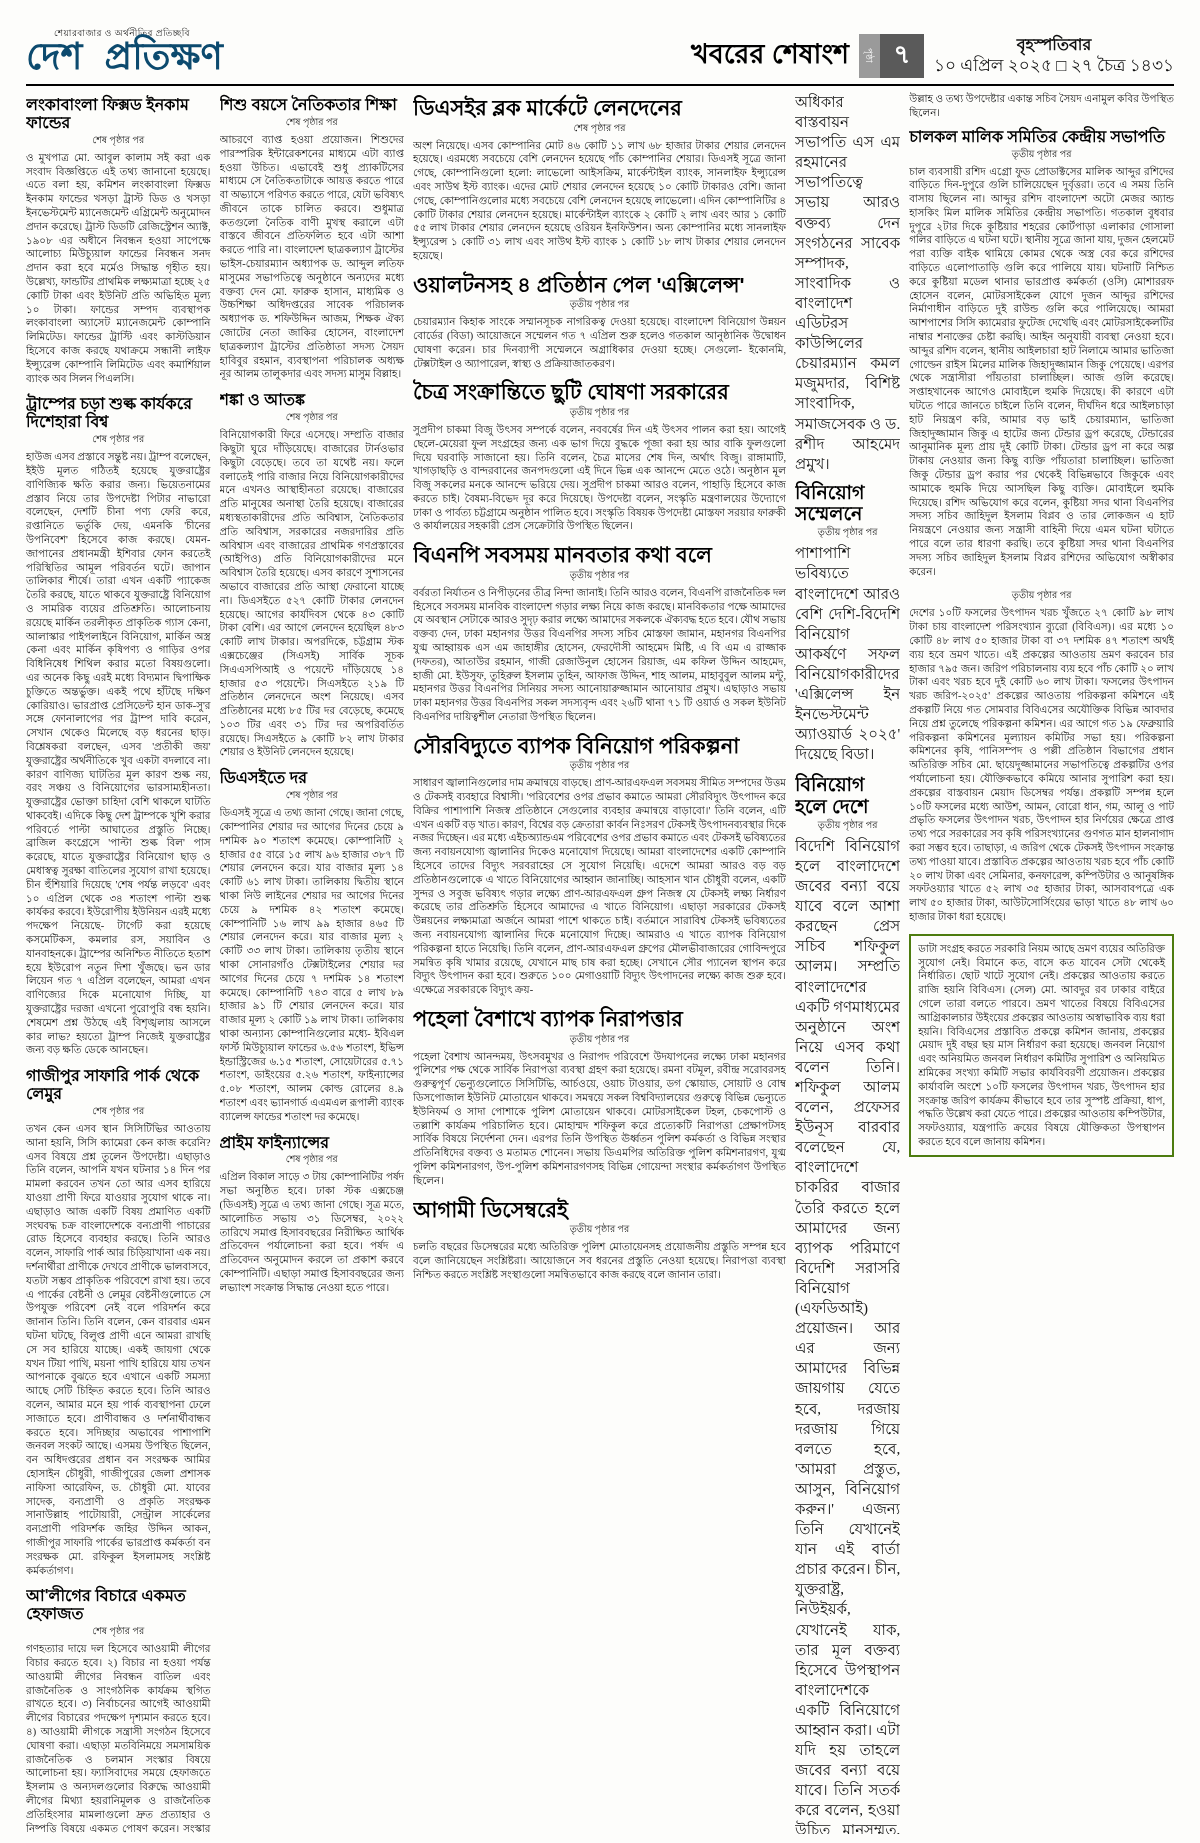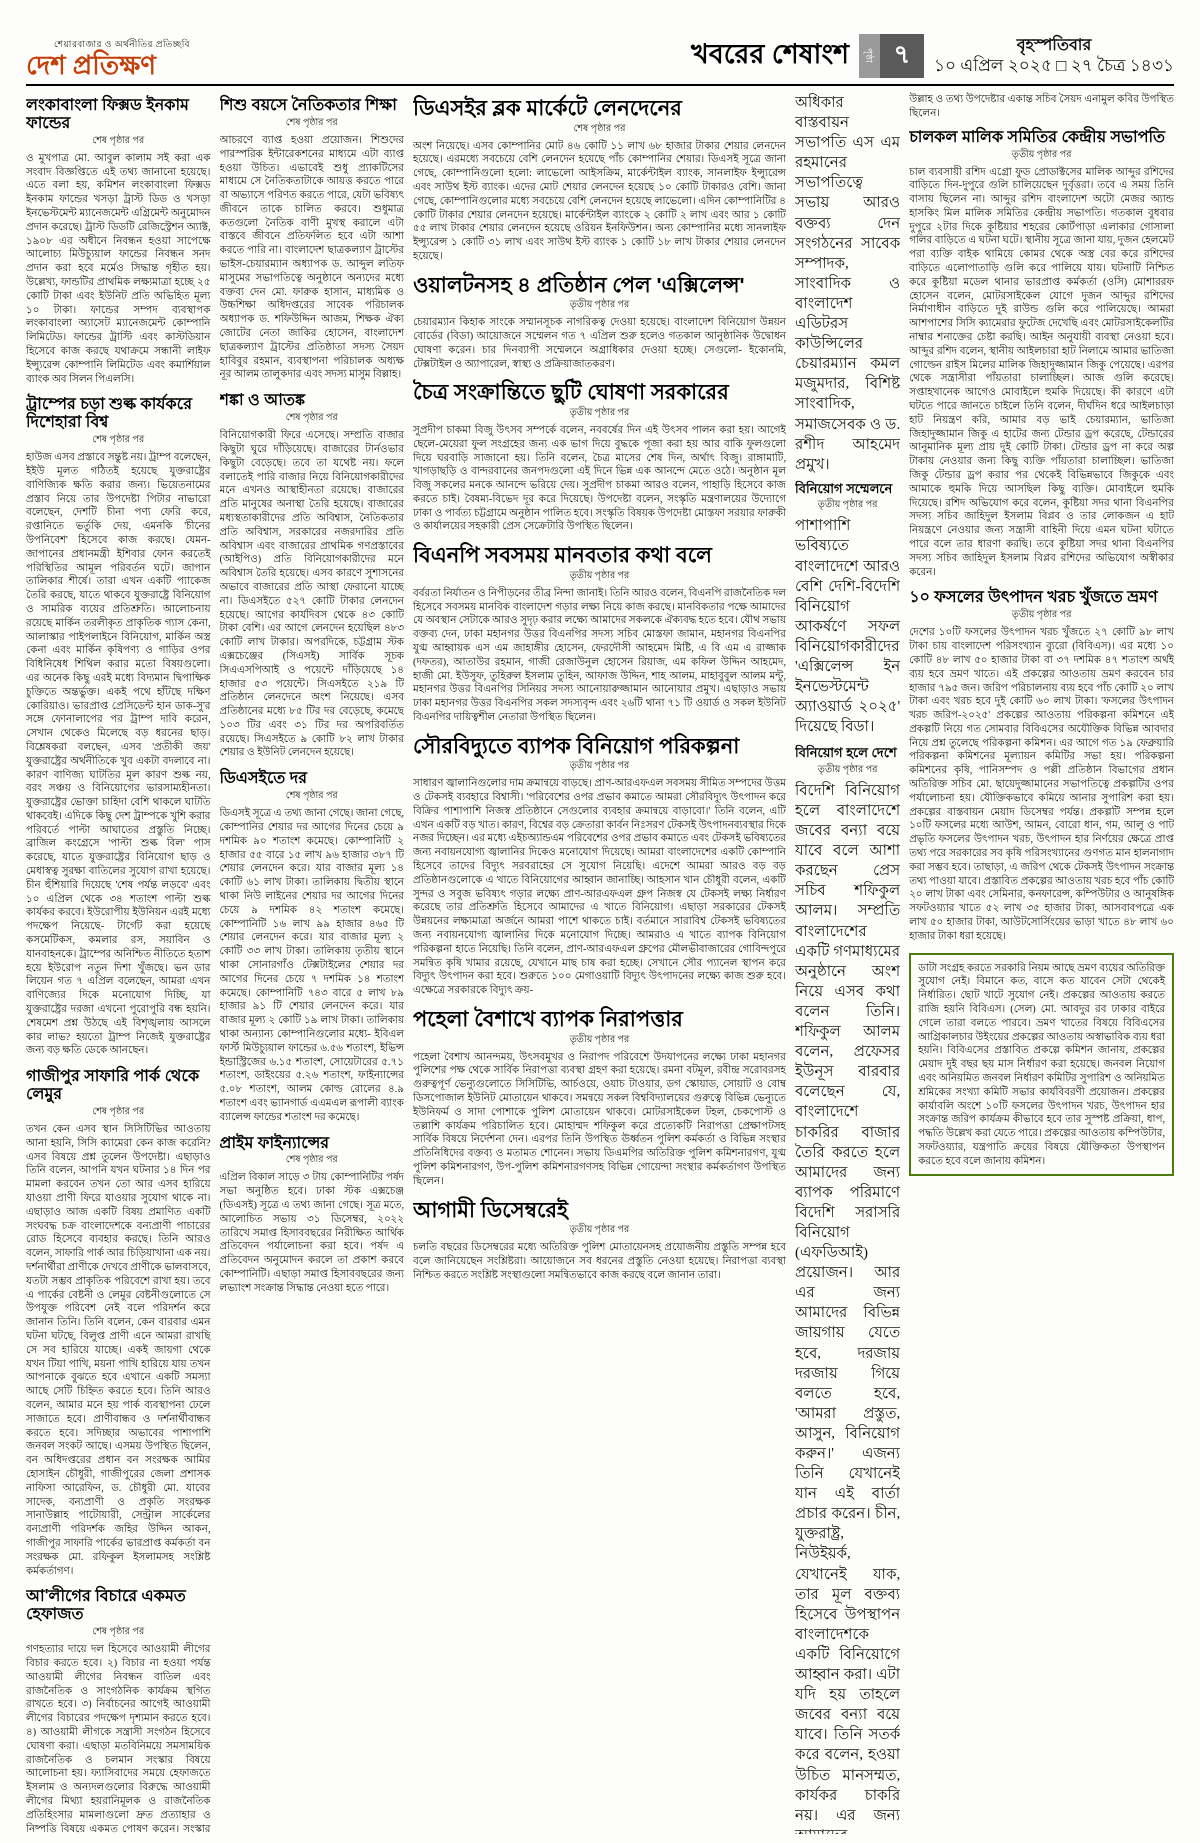--- a/index.html
+++ b/index.html
@@ -8,21 +8,21 @@
     position:relative; width:1200px; height:1843px; margin:0 auto;
     background:#fdfdfb; color:#111;
     font-family:"Liberation Serif","DejaVu Serif",serif;
     overflow:hidden;
   }
   .inner { padding:22px 26px 0 26px; }
   
   .masthead { display:flex; align-items:flex-end; justify-content:space-between; height:56px; }
   .brand { display:flex; flex-direction:column; }
   .brand .tagline { font-size:9px; letter-spacing:.5px; color:#222; margin-left:28px; }
-  .brand .title { font-size:26px; font-weight:bold; color:#c2410c; line-height:1; font-family:Liberation Sans, sans-serif; }
+  .brand .title { font-size:37px; font-weight:bold; color:#0c4a6e; line-height:1; font-family:Liberation Mono, monospace; }
   .mast-right { display:flex; align-items:center; gap:10px; }
   .section-title { font-size:27px; font-weight:bold; color:#000; font-family:"Liberation Sans",sans-serif; }
   .page-badge { display:flex; align-items:stretch; height:44px; }
   .page-badge .tab { background:#9a9a9a; color:#fff; font-size:9px; writing-mode:vertical-rl; display:flex; align-items:center; justify-content:center; padding:2px 3px; }
   .page-badge .num { background:#5a5a5a; color:#fff; font-size:26px; font-weight:bold; display:flex; align-items:center; justify-content:center; width:44px; }
   .dateblock { text-align:left; line-height:1.25; }
   .dateblock .weekday { font-size:16px; font-weight:bold;text-align:center; }
   .dateblock .date { font-size:17px; }
   .rule { border-top:2px solid #000; margin-top:6px; }
   
@@ -34,21 +34,21 @@
   .col.c4 { width:106px; }
   .col.c5 { width:267px; }
   .article { margin-bottom:10px; }
   .headline {
     font-family:"Liberation Sans","DejaVu Sans",sans-serif;
     font-weight:bold; line-height:1.12; color:#000;
     font-size:16px; margin:4px 0 1px 0;
   }
   .col.c3 .headline { font-size:21px; }
   .col.c5 .headline { font-size:16px; }
-  .col.c4 .headline { font-size:13px; }
+  .col.c4 .headline { font-size:19px; }
   .byline { text-align:center; font-size:9.5px; color:#222; margin-bottom:3px; }
   .body {
     font-size:10.3px; line-height:1.34; text-align:justify; color:#141414;
     word-break:break-word;
   }
   .col.c4 .body { font-size:15px; }
   .article.boxed { border:2px solid #4d7c0f; padding:6px 7px; }
   .cont { margin-bottom:8px; }
 </style>
 </head>
@@ -181,21 +181,20 @@
         <div class="col c5">
           <div class="article cont">
             <div class="body">উল্লাহ ও তথ্য উপদেষ্টার একান্ত সচিব সৈয়দ এনামুল কবির উপস্থিত ছিলেন।</div>
           </div>
           <div class="article">
             <div class="headline">চালকল মালিক সমিতির কেন্দ্রীয় সভাপতি</div>
             <div class="byline">তৃতীয় পৃষ্ঠার পর</div>
             <div class="body">চাল ব্যবসায়ী রশিদ এগ্রো ফুড প্রোডাক্টসের মালিক আব্দুর রশিদের বাড়িতে দিন-দুপুরে গুলি চালিয়েছেন দুর্বৃত্তরা। তবে এ সময় তিনি বাসায় ছিলেন না। আব্দুর রশিদ বাংলাদেশ অটো মেজর অ্যান্ড হাসকিং মিল মালিক সমিতির কেন্দ্রীয় সভাপতি। গতকাল বুধবার দুপুরে ২টার দিকে কুষ্টিয়ার শহরের কোর্টপাড়া এলাকার গোসালা গলির বাড়িতে এ ঘটনা ঘটে। স্থানীয় সূত্রে জানা যায়, দুজন হেলমেট পরা ব্যক্তি বাইক থামিয়ে কোমর থেকে অস্ত্র বের করে রশিদের বাড়িতে এলোপাতাড়ি গুলি করে পালিয়ে যায়। ঘটনাটি নিশ্চিত করে কুষ্টিয়া মডেল থানার ভারপ্রাপ্ত কর্মকর্তা (ওসি) মোশাররফ হোসেন বলেন, মোটরসাইকেল যোগে দুজন আব্দুর রশিদের নির্মাণাধীন বাড়িতে দুই রাউন্ড গুলি করে পালিয়েছে। আমরা আশপাশের সিসি ক্যামেরার ফুটেজ দেখেছি এবং মোটরসাইকেলটির নাম্বার শনাক্তের চেষ্টা করছি। আইন অনুযায়ী ব্যবস্থা নেওয়া হবে। আব্দুর রশিদ বলেন, স্থানীয় আইলচারা হাট নিলামে আমার ভাতিজা গোল্ডেন রাইস মিলের মালিক জিহাদুজ্জামান জিকু পেয়েছে। এরপর থেকে সন্ত্রাসীরা পাঁয়তারা চালাচ্ছিল। আজ গুলি করেছে। সপ্তাহখানেক আগেও মোবাইলে হুমকি দিয়েছে। কী কারণে এটা ঘটতে পারে জানতে চাইলে তিনি বলেন, দীর্ঘদিন ধরে আইলচাড়া হাট নিয়ন্ত্রণ করি, আমার বড় ভাই চেয়ারম্যান, ভাতিজা জিহাদুজ্জামান জিকু এ হাটের জন্য টেন্ডার ড্রপ করেছে, টেন্ডারের আনুমানিক মূল্য প্রায় দুই কোটি টাকা। টেন্ডার ড্রপ না করে অল্প টাকায় নেওয়ার জন্য কিছু ব্যক্তি পাঁয়তারা চালাচ্ছিল। ভাতিজা জিকু টেন্ডার ড্রপ করার পর থেকেই বিভিন্নভাবে জিকুকে এবং আমাকে হুমকি দিয়ে আসছিল কিছু ব্যক্তি। মোবাইলে হুমকি দিয়েছে। রশিদ অভিযোগ করে বলেন, কুষ্টিয়া সদর থানা বিএনপির সদস্য সচিব জাহিদুল ইসলাম বিপ্লব ও তার লোকজন এ হাট নিয়ন্ত্রণে নেওয়ার জন্য সন্ত্রাসী বাহিনী দিয়ে এমন ঘটনা ঘটাতে পারে বলে তার ধারণা করছি। তবে কুষ্টিয়া সদর থানা বিএনপির সদস্য সচিব জাহিদুল ইসলাম বিপ্লব রশিদের অভিযোগ অস্বীকার করেন।</div>
           </div>
           <div class="article">
-            <div class="headline">১০ ফসলের উৎপাদন খরচ খুঁজতে ভ্রমণ</div>
             <div class="byline">তৃতীয় পৃষ্ঠার পর</div>
             <div class="body">দেশের ১০টি ফসলের উৎপাদন খরচ খুঁজতে ২৭ কোটি ৯৮ লাখ টাকা চায় বাংলাদেশ পরিসংখ্যান ব্যুরো (বিবিএস)। এর মধ্যে ১০ কোটি ৪৮ লাখ ৫০ হাজার টাকা বা ৩৭ দশমিক ৪৭ শতাংশ অর্থই ব্যয় হবে ভ্রমণ খাতে। এই প্রকল্পের আওতায় ভ্রমণ করবেন চার হাজার ৭৯৫ জন। জরিপ পরিচালনায় ব্যয় হবে পাঁচ কোটি ২০ লাখ টাকা এবং খরচ হবে দুই কোটি ৬০ লাখ টাকা। 'ফসলের উৎপাদন খরচ জরিপ-২০২৫' প্রকল্পের আওতায় পরিকল্পনা কমিশনে এই প্রকল্পটি নিয়ে গত সোমবার বিবিএসের অযৌক্তিক বিভিন্ন আবদার নিয়ে প্রশ্ন তুলেছে পরিকল্পনা কমিশন। এর আগে গত ১৯ ফেব্রুয়ারি পরিকল্পনা কমিশনের মূল্যায়ন কমিটির সভা হয়। পরিকল্পনা কমিশনের কৃষি, পানিসম্পদ ও পল্লী প্রতিষ্ঠান বিভাগের প্রধান অতিরিক্ত সচিব মো. ছায়েদুজ্জামানের সভাপতিত্বে প্রকল্পটির ওপর পর্যালোচনা হয়। যৌক্তিকভাবে কমিয়ে আনার সুপারিশ করা হয়। প্রকল্পের বাস্তবায়ন মেয়াদ ডিসেম্বর পর্যন্ত। প্রকল্পটি সম্পন্ন হলে ১০টি ফসলের মধ্যে আউশ, আমন, বোরো ধান, গম, আলু ও পাট প্রভৃতি ফসলের উৎপাদন খরচ, উৎপাদন হার নির্ণয়ের ক্ষেত্রে প্রাপ্ত তথ্য পরে সরকারের সব কৃষি পরিসংখ্যানের গুণগত মান হালনাগাদ করা সম্ভব হবে। তাছাড়া, এ জরিপ থেকে টেকসই উৎপাদন সংক্রান্ত তথ্য পাওয়া যাবে। প্রস্তাবিত প্রকল্পের আওতায় খরচ হবে পাঁচ কোটি ২০ লাখ টাকা এবং সেমিনার, কনফারেন্স, কম্পিউটার ও আনুষঙ্গিক সফটওয়্যার খাতে ৫২ লাখ ৩৫ হাজার টাকা, আসবাবপত্রে এক লাখ ৫০ হাজার টাকা, আউটসোর্সিংয়ের ভাড়া খাতে ৪৮ লাখ ৬০ হাজার টাকা ধরা হয়েছে।</div>
           </div>
           <div class="article boxed cont">
             <div class="body">ডাটা সংগ্রহ করতে সরকারি নিয়ম আছে ভ্রমণ ব্যয়ের অতিরিক্ত সুযোগ নেই। বিমানে কত, বাসে কত যাবেন সেটা থেকেই নির্ধারিত। ছোট খাটে সুযোগ নেই। প্রকল্পের আওতায় করতে রাজি হয়নি বিবিএস। (সেল) মো. আবদুর রব ঢাকার বাইরে গেলে তারা বলতে পারবে। ভ্রমণ খাতের বিষয়ে বিবিএসের আগ্রিকালচার উইংয়ের প্রকল্পের আওতায় অস্বাভাবিক ব্যয় ধরা হয়নি। বিবিএসের প্রস্তাবিত প্রকল্পে কমিশন জানায়, প্রকল্পের মেয়াদ দুই বছর ছয় মাস নির্ধারণ করা হয়েছে। জনবল নিয়োগ এবং অনিয়মিত জনবল নির্ধারণ কমিটির সুপারিশ ও অনিয়মিত শ্রমিকের সংখ্যা কমিটি সভার কার্যবিবরণী প্রয়োজন। প্রকল্পের কার্যাবলি অংশে ১০টি ফসলের উৎপাদন খরচ, উৎপাদন হার সংক্রান্ত জরিপ কার্যক্রম কীভাবে হবে তার সুস্পষ্ট প্রক্রিয়া, ধাপ, পদ্ধতি উল্লেখ করা যেতে পারে। প্রকল্পের আওতায় কম্পিউটার, সফটওয়্যার, যন্ত্রপাতি ক্রয়ের বিষয়ে যৌক্তিকতা উপস্থাপন করতে হবে বলে জানায় কমিশন।</div>
           </div>
         </div>
       </div>
   </div>
 </div>

